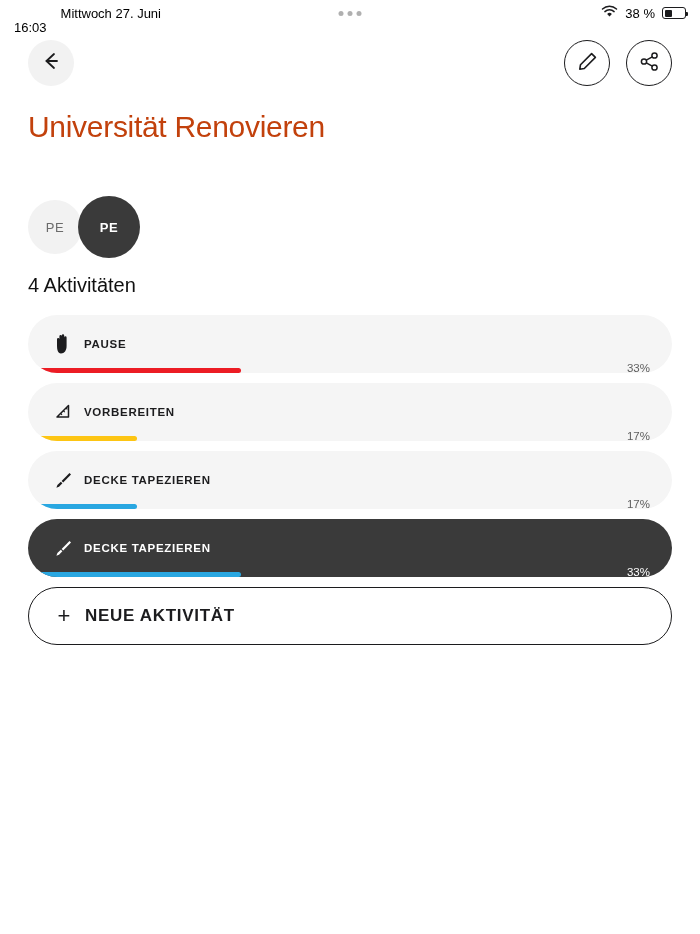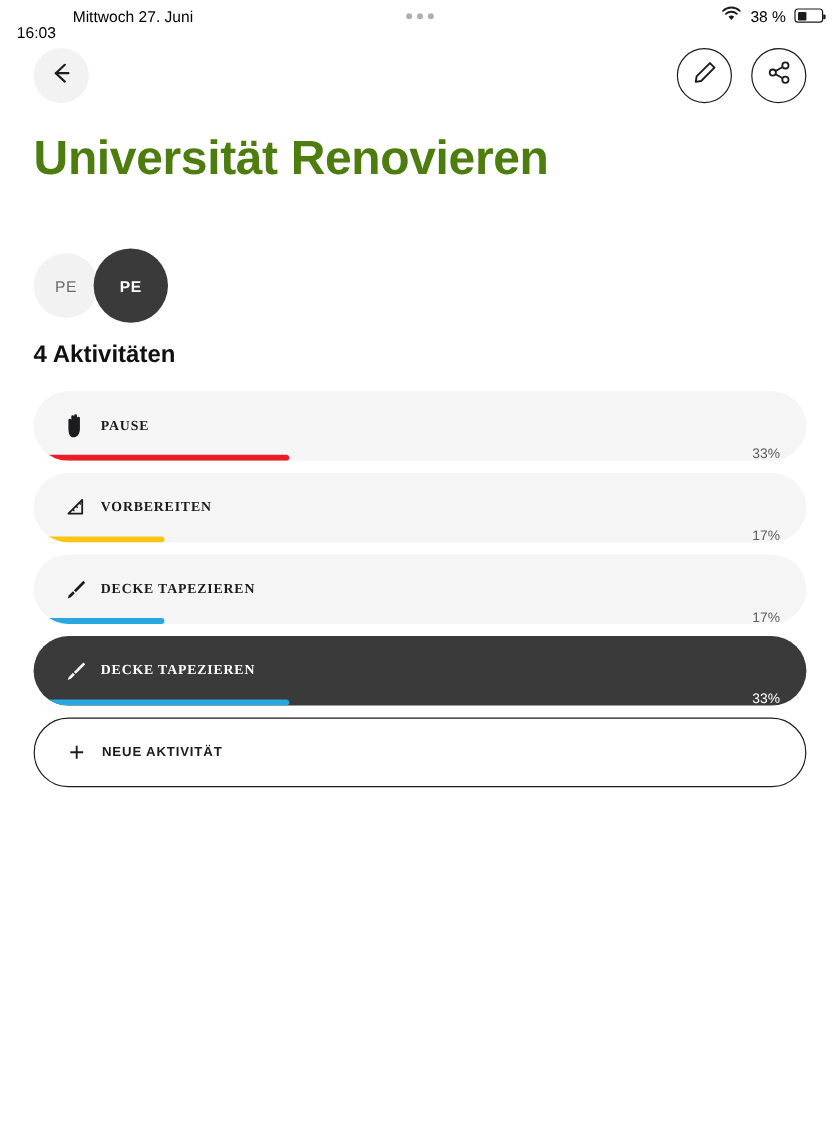--- a/index.html
+++ b/index.html
@@ -101,24 +101,24 @@
   }
   .action-btns { display: flex; gap: 16px; }
   .outline-btn {
     background: #ffffff;
     border: 1.5px solid #1c1c1e;
   }
 
   
   .page-title {
     margin: 24px 0 0 28px;
-    font-size: 40px;
-    font-weight: bold;
+    font-size: 30px;
+    font-weight: normal;
     letter-spacing: -0.3px;
-    color: #4d7c0f;
+    color: #c2410c;
   }
 
   
   .avatars {
     margin: 52px 0 0 28px;
     display: flex;
     align-items: center;
   }
   .avatar {
     width: 54px; height: 54px;
@@ -140,21 +140,21 @@
     font-weight: bold;
     margin-left: -4px;
   }
 
   
   .section-head {
     margin: 16px 0 0 28px;
   }
   .section-title {
     font-size: 20px;
-    font-weight: bold;
+    font-weight: normal;
     color: #111;
   }
   .section-sub {
     font-size: 12px;
     color: #6b6b6b;
     margin-top: 5px;
   }
 
   
   .list {
@@ -182,21 +182,20 @@
     display: flex;
     align-items: center;
     justify-content: center;
     margin-right: 8px;
   }
   .activity .label {
     font-size: 11.5px;
     font-weight: bold;
     letter-spacing: 0.7px;
     color: #1c1c1e;
-    font-family: Liberation Serif, serif;
   }
   .activity.selected .label { color: #ffffff; }
   .activity .pct {
     margin-left: auto;
     font-size: 11.5px;
     color: #5e5e5e;
     margin-top: 47px;
   }
   .activity.selected .pct { color: #ffffff; }
   .bar {
@@ -222,21 +221,21 @@
     width: 26px;
     display: flex;
     align-items: center;
     justify-content: center;
     margin-right: 8px;
     font-size: 22px;
     color: #1c1c1e;
     line-height: 1;
   }
   .new-activity .label {
-    font-size: 11px;
+    font-size: 17px;
     font-weight: bold;
     letter-spacing: 0.7px;
     color: #1c1c1e;
   }
 </style>
 </head>
 <body>
 
 <div class="statusbar">
   <div class="status-left">

